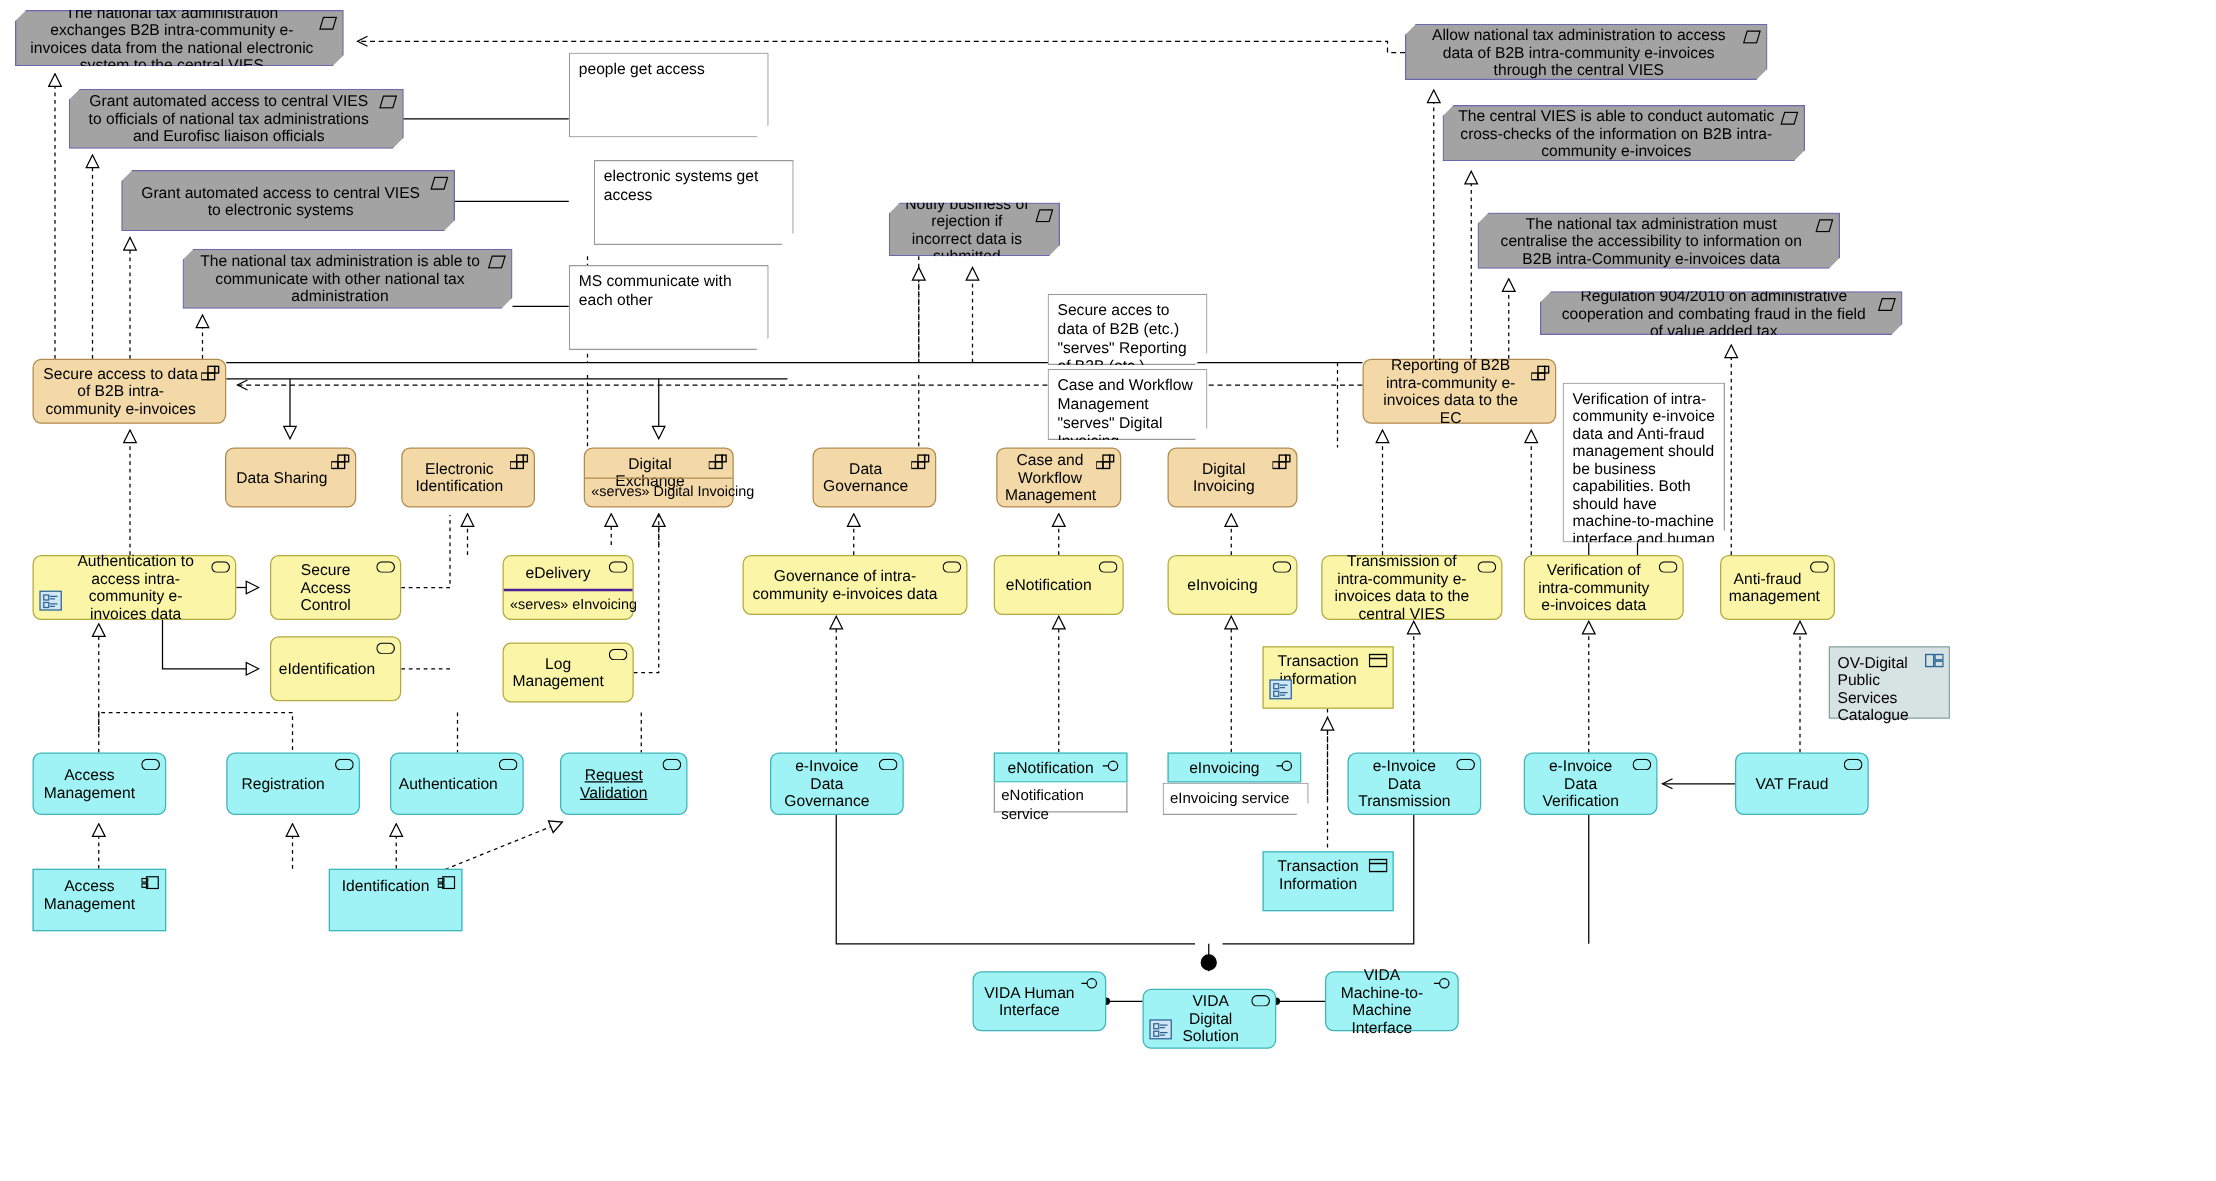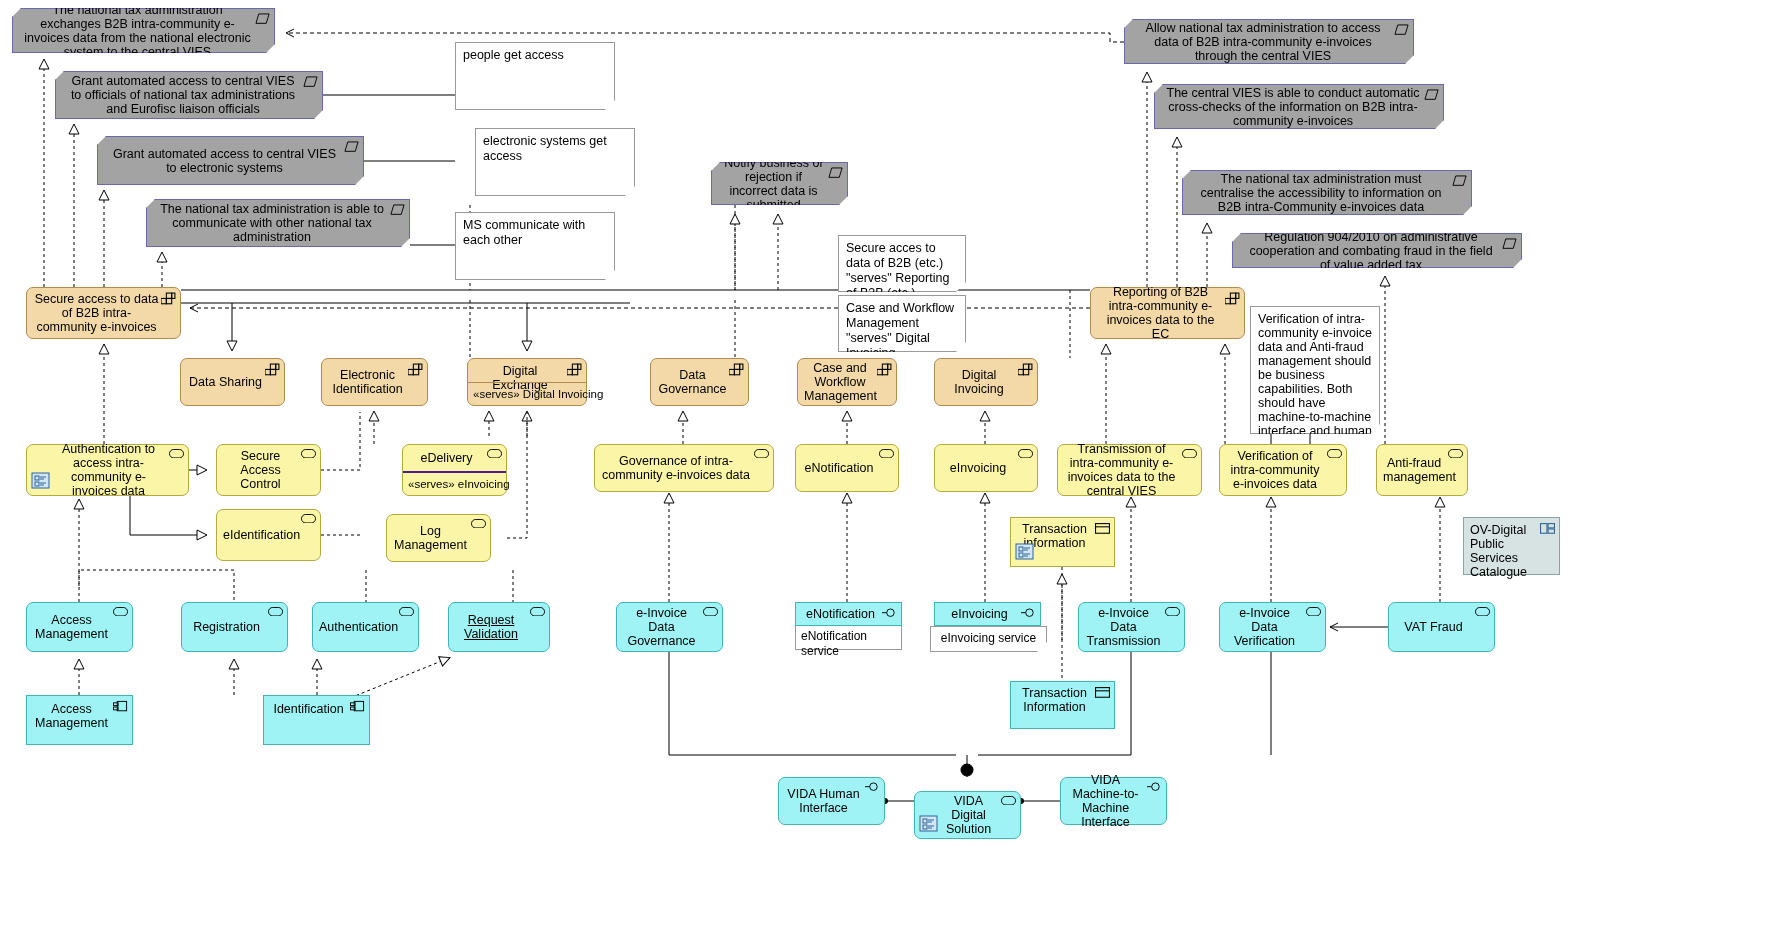--- a/index.html
+++ b/index.html
@@ -387,21 +387,21 @@
   </div>
   <div class="node svc withsub" style="left:402px;top:444px;width:105px;height:52px;">
     <span class="lbl" style="margin-top:2px;">eDelivery</span>
     <span class="subline y">«serves» eInvoicing</span>
     <span class="ic">
       <svg viewBox="0 0 16 10">
           <rect x="0.5" y="0.5" width="15" height="9" rx="4.5" fill="none" stroke="#000"></rect>
         </svg>
     </span>
   </div>
-  <div class="node svc" style="left:386px;top:514px;width:105px;height:48px;">
+  <div class="node svc" style="left:402px;top:514px;width:105px;height:48px;">
     <span class="lbl">Log Management</span>
     <span class="ic">
       <svg viewBox="0 0 16 10">
           <rect x="0.5" y="0.5" width="15" height="9" rx="4.5" fill="none" stroke="#000"></rect>
         </svg>
     </span>
   </div>
   <div class="node svc" style="left:594px;top:444px;width:180px;height:48px;">
     <span class="lbl">Governance of intra-community e-invoices data</span>
     <span class="ic">
@@ -573,21 +573,21 @@
   <div class="node iface" style="left:934px;top:602px;width:107px;height:24px;">
     <span class="lbl">eInvoicing</span>
     <span class="ic" style="top:5px;">
       <svg viewBox="0 0 16 10">
           <line x1="0" y1="5" x2="5" y2="5" stroke="#000"></line>
           <circle cx="9" cy="5" r="4" fill="none" stroke="#000"></circle>
         </svg>
     </span>
   </div>
   <div class="node note" style="left:930px;top:626px;width:117px;height:26px;font-size:12px;padding:4px 5px;">
-    <span class="lbl" style="text-align:center;">eInvoicing service</span>
+    <span class="lbl" style="text-align:left;">eInvoicing service</span>
   </div>
 
   <div class="node comp" style="left:26px;top:695px;width:107px;height:50px;padding-top:6px;">
     <span class="lbl">Access Management</span>
     <span class="ic">
       <svg viewBox="0 0 16 13">
           <rect x="4.5" y="1.5" width="10" height="10" fill="none" stroke="#000"></rect>
           <rect x="0.5" y="3" width="5" height="3" fill="none" stroke="#000"></rect>
           <rect x="0.5" y="7.5" width="5" height="3" fill="none" stroke="#000"></rect>
         </svg>

